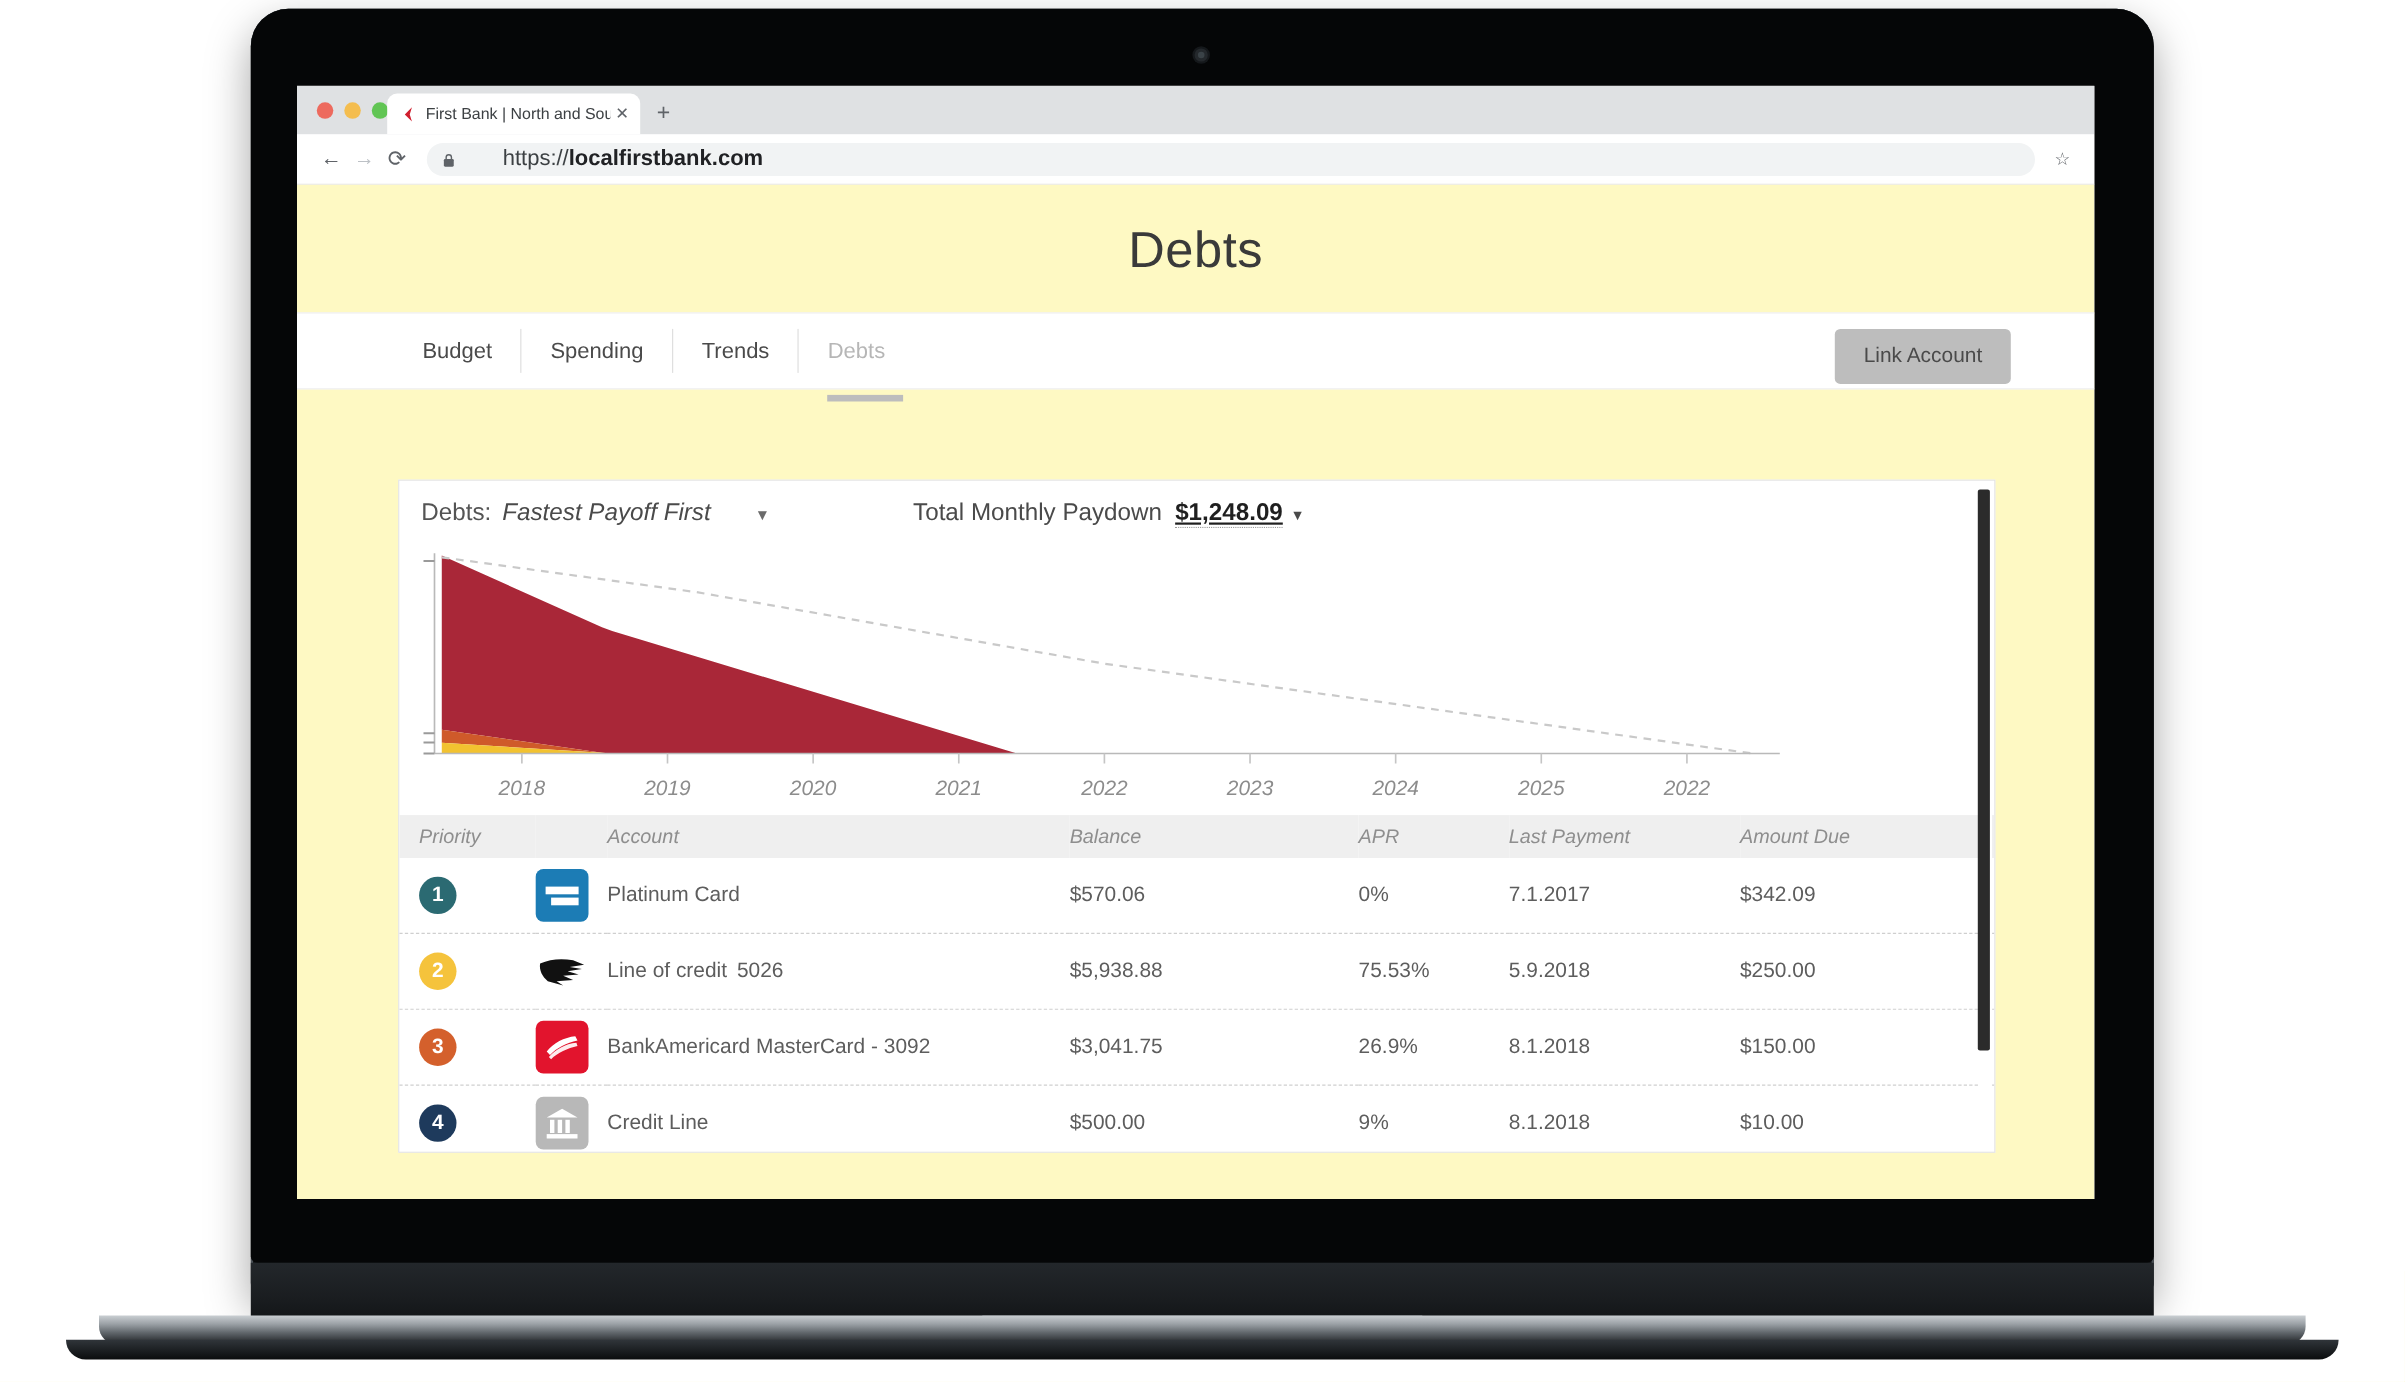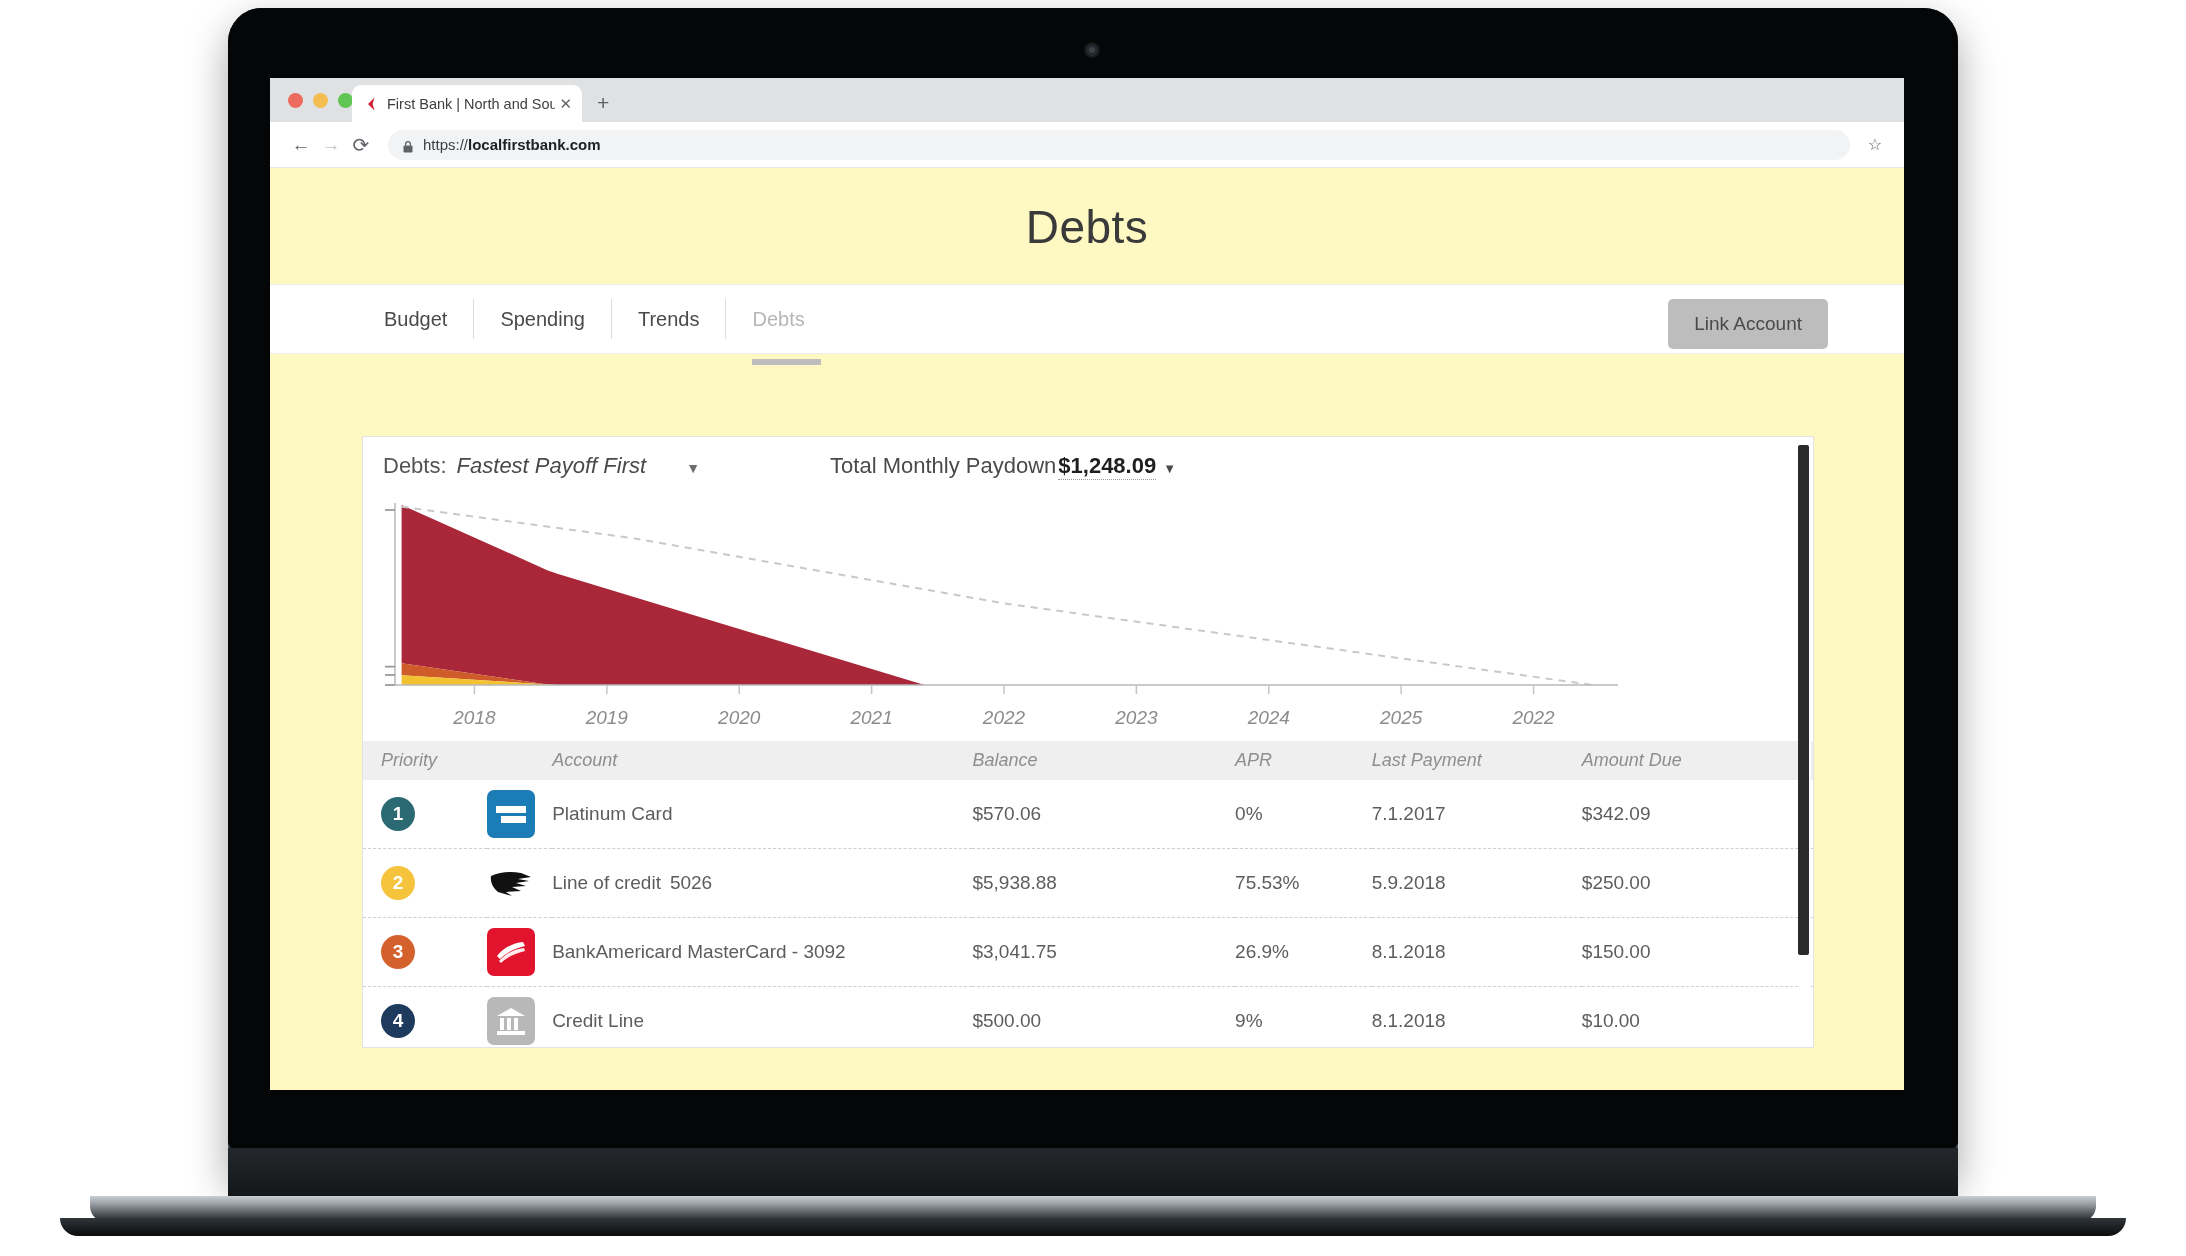--- a/index.html
+++ b/index.html
@@ -50,21 +50,21 @@
   .tab-new{position:absolute;left:327px;top:14px;font-size:21px;color:#5f6368;line-height:1;}
 
   .toolbar{height:46px;background:#ffffff;display:flex;align-items:center;padding:0 16px;
       border-bottom:1px solid #e6e6e6;box-sizing:border-box;}
   .nav-ico{width:30px;color:#5f6368;font-size:19px;text-align:center;line-height:1;}
   .nav-ico.fwd{color:#bdc1c6;}
   .reload{font-size:20px;color:#5f6368;width:30px;text-align:center;}
   .omnibox{flex:1;height:30px;background:#f1f3f4;border-radius:15px;display:flex;align-items:center;
       padding:0 14px;margin:0 12px;box-sizing:border-box;}
   .lock{width:12px;height:12px;margin-right:9px;position:relative;flex:0 0 12px;}
-  .url{font-size:15px;color:#3c4043;}
+  .url{font-size:20px;color:#3c4043;margin-left:34px;}
   .url b{font-weight:700;color:#202124;}
   .star{color:#5f6368;font-size:16px;width:26px;text-align:center;}
 
   
   .page{position:relative;height:922px;background:#fef9c3;}
   .page-title{text-align:center;font-size:46px;color:#3a3a3a;font-weight:400;padding-top:32px;
       letter-spacing:.5px;font-family:"Liberation Sans",sans-serif;}
 
   .navbar{margin-top:30px;height:68px;border-top:1px solid #ededed;border-bottom:1px solid #ededed;
       display:flex;align-items:center;position:relative;background:#fff;padding-left:44px;}
@@ -80,21 +80,21 @@
       font-family:"Liberation Sans",sans-serif;cursor:pointer;}
 
   
   .panel{position:absolute;left:92px;top:268px;width:1452px;height:612px;
       border:1px solid #e3e3e3;background:#ffffff;box-sizing:border-box;overflow:hidden;}
   .panel-head{display:flex;align-items:center;height:58px;padding:0 20px;box-sizing:border-box;}
   .ph-label{font-size:22px;color:#545454;}
   .ph-select{font-size:22px;color:#4a4a4a;font-style:italic;margin-left:10px;}
   .caret{display:inline-block;margin-left:34px;color:#6b6b6b;font-size:14px;}
   .ph-right{margin-left:130px;font-size:22px;color:#4a4a4a;display:flex;align-items:baseline;}
-  .ph-amount{font-weight:700;color:#1f1f1f;margin-left:2px;border-bottom:1px dotted #9a9a9a;}
+  .ph-amount{font-weight:700;color:#1f1f1f;margin-left:12px;border-bottom:1px dotted #9a9a9a;text-decoration:underline;}
   .ph-caret2{margin-left:7px;font-size:13px;color:#4a4a4a;}
 
   .chart-wrap{position:relative;height:208px;margin:4px 0 0 0;}
   .chart-wrap svg{display:block;}
   .xaxis{position:relative;height:34px;}
   .xlabel{position:absolute;font-size:19px;font-style:italic;color:#8c8c8c;transform:translateX(-50%);}
 
   
   table.debts{width:100%;border-collapse:collapse;table-layout:fixed;}
   table.debts th{background:#efefef;color:#8e8e8e;font-size:18px;font-style:italic;font-weight:400;

